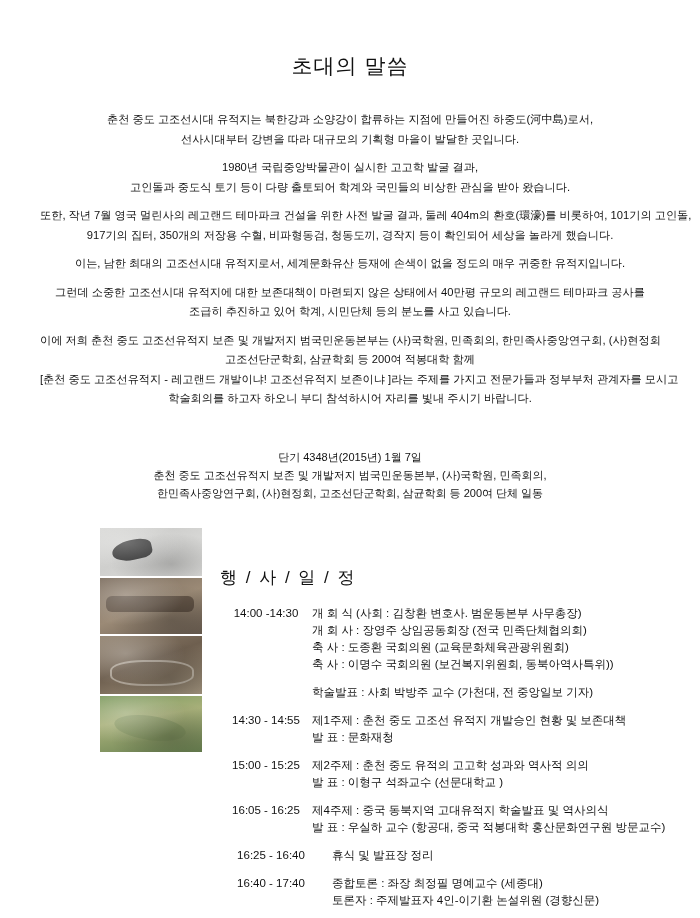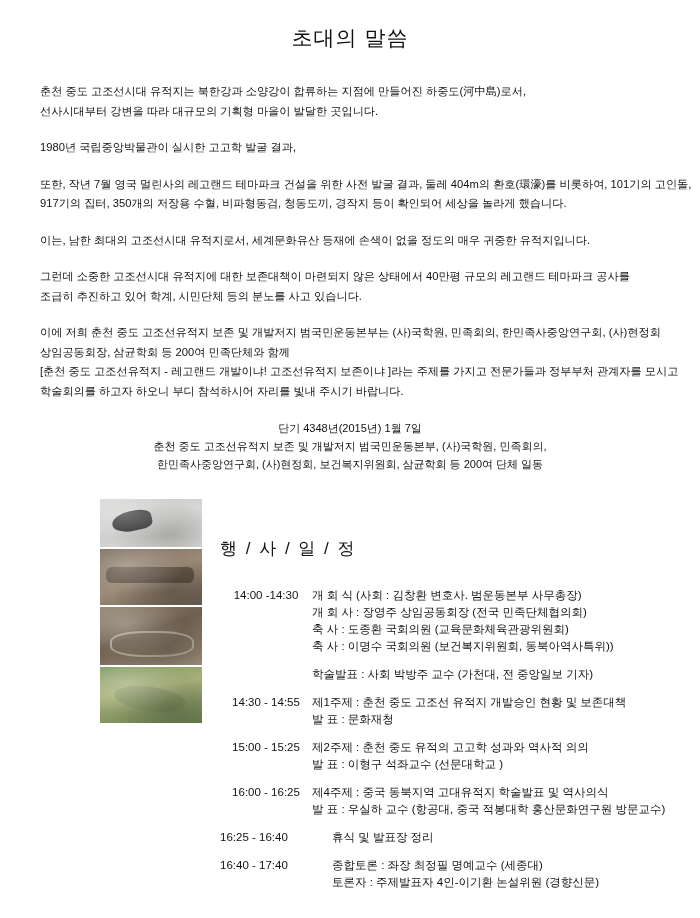--- a/index.html
+++ b/index.html
@@ -19,41 +19,41 @@
     width: 700px;
     height: 918px;
     position: relative;
     box-sizing: border-box;
     padding: 0;
   }
   .doc-title {
     text-align: center;
     font-size: 21px;
     letter-spacing: 1px;
-    margin-top: 24px;
+    margin-top: 52px;
     margin-bottom: 0;
     font-weight: normal;
     color: #111;
   }
   .body-block {
     margin-top: 30px;
     padding: 0 40px;
   }
   .body-line {
-    text-align: left;
+    text-align: center;
     font-size: 11.2px;
     line-height: 19.5px;
     color: #111;
     white-space: nowrap;
   }
   .body-line.gap-top {
-    margin-top: 17px;
+    margin-top: 9px;
   }
   .sig-block {
-    margin-top: 18px;
+    margin-top: 39px;
     text-align: center;
   }
   .sig-line {
     font-size: 11px;
     line-height: 18px;
     color: #111;
   }
   .lower {
     position: relative;
     margin-top: 26px;
@@ -122,38 +122,38 @@
   }
 
   .agenda-col {
     margin-left: 120px;
     padding-top: 38px;
   }
   .agenda-title {
     font-size: 17px;
     letter-spacing: 2px;
     color: #111;
-    margin-bottom: 27px;
+    margin-bottom: 16px;
   }
   .agenda-row {
     display: flex;
     align-items: flex-start;
     margin-bottom: 11px;
   }
   .agenda-time {
     width: 92px;
     flex: 0 0 92px;
     font-size: 11.5px;
     line-height: 17px;
     color: #111;
     text-align: center;
     padding-top: 0;
   }
   .agenda-time.right-ish {
-    text-align: left;
+    text-align: center;
     padding-right: 10px;
     width: 102px;
     flex: 0 0 102px;
   }
   .agenda-desc {
     font-size: 11.5px;
     line-height: 17px;
     color: #111;
   }
   .agenda-desc .sub {
@@ -165,35 +165,36 @@
 <body>
 
 <div class="page">
 
   <h1 class="doc-title">초대의 말씀</h1>
 
   <div class="body-block">
     <div class="body-line">춘천 중도 고조선시대 유적지는 북한강과 소양강이 합류하는 지점에 만들어진 하중도(河中島)로서,</div>
     <div class="body-line">선사시대부터 강변을 따라 대규모의 기획형 마을이 발달한 곳입니다.</div>
     <div class="body-line gap-top">1980년 국립중앙박물관이 실시한 고고학 발굴 결과,</div>
+    <div class="body-line">고인돌과 중도식 토기 등이 다량 출토되어 학계와 국민들의 비상한 관심을 받아 왔습니다.</div>
     <div class="body-line gap-top">또한, 작년 7월 영국 멀린사의 레고랜드 테마파크 건설을 위한 사전 발굴 결과, 둘레 404m의 환호(環濠)를 비롯하여, 101기의 고인돌,</div>
     <div class="body-line">917기의 집터, 350개의 저장용 수혈, 비파형동검, 청동도끼, 경작지 등이 확인되어 세상을 놀라게 했습니다.</div>
     <div class="body-line gap-top">이는, 남한 최대의 고조선시대 유적지로서, 세계문화유산 등재에 손색이 없을 정도의 매우 귀중한 유적지입니다.</div>
     <div class="body-line gap-top">그런데 소중한 고조선시대 유적지에 대한 보존대책이 마련되지 않은 상태에서 40만평 규모의 레고랜드 테마파크 공사를</div>
     <div class="body-line">조급히 추진하고 있어 학계, 시민단체 등의 분노를 사고 있습니다.</div>
     <div class="body-line gap-top">이에 저희 춘천 중도 고조선유적지 보존 및 개발저지 범국민운동본부는 (사)국학원, 민족회의, 한민족사중앙연구회, (사)현정회</div>
-    <div class="body-line">상임공동회장, 삼균학회 등 200여 민족단체와 함께</div>
+    <div class="body-line">고조선단군학회, 삼균학회 등 200여 적봉대학 함께</div>
     <div class="body-line">[춘천 중도 고조선유적지 - 레고랜드 개발이냐! 고조선유적지 보존이냐 ]라는 주제를 가지고 전문가들과 정부부처 관계자를 모시고</div>
     <div class="body-line">학술회의를 하고자 하오니 부디 참석하시어 자리를 빛내 주시기 바랍니다.</div>
   </div>
 
   <div class="sig-block">
     <div class="sig-line">단기 4348년(2015년) 1월 7일</div>
     <div class="sig-line">춘천 중도 고조선유적지 보존 및 개발저지 범국민운동본부, (사)국학원, 민족회의,</div>
-    <div class="sig-line">한민족사중앙연구회, (사)현정회, 보건복지위원회, 삼균학회 등 200여 단체 일동</div>
+    <div class="sig-line">한민족사중앙연구회, (사)현정회, 고조선단군학회, 삼균학회 등 200여 단체 일동</div>
   </div>
 
   <div class="lower">
 
     <div class="photo-col">
       <div class="photo photo-1"></div>
       <div class="photo photo-2"></div>
       <div class="photo photo-3"></div>
       <div class="photo photo-4"></div>
     </div>
@@ -229,21 +230,21 @@
       <div class="agenda-row">
         <div class="agenda-time">15:00 - 15:25</div>
         <div class="agenda-desc">
           <span class="sub">제2주제 : 춘천 중도 유적의 고고학 성과와 역사적 의의</span>
           <span class="sub">   발      표 : 이형구 석좌교수 (선문대학교 )</span>
         </div>
       </div>
 
 
       <div class="agenda-row">
-        <div class="agenda-time">16:00 - 16:25</div>
+        <div class="agenda-time">16:05 - 16:25</div>
         <div class="agenda-desc">
           <span class="sub">제4주제 : 중국 동북지역 고대유적지 학술발표 및 역사의식</span>
           <span class="sub">   발      표 : 우실하 교수 (항공대, 중국 적봉대학 홍산문화연구원 방문교수)</span>
         </div>
       </div>
 
       <div class="agenda-row">
         <div class="agenda-time right-ish">16:25 - 16:40</div>
         <div class="agenda-desc">
           <span class="sub">휴식 및 발표장 정리</span>

